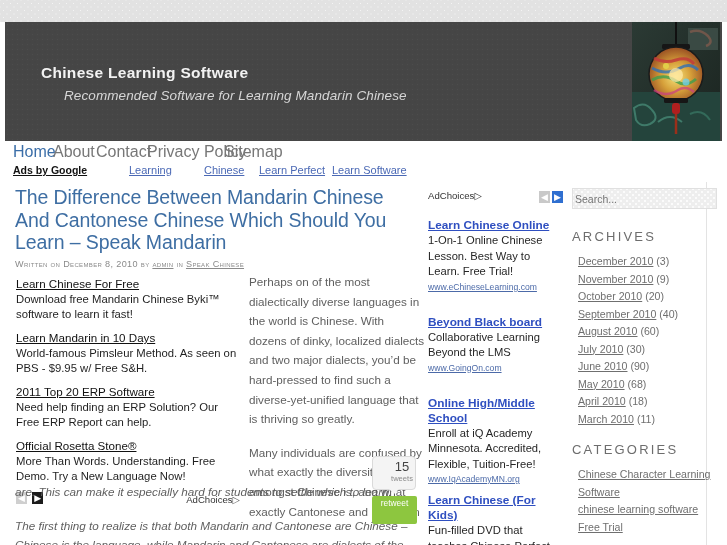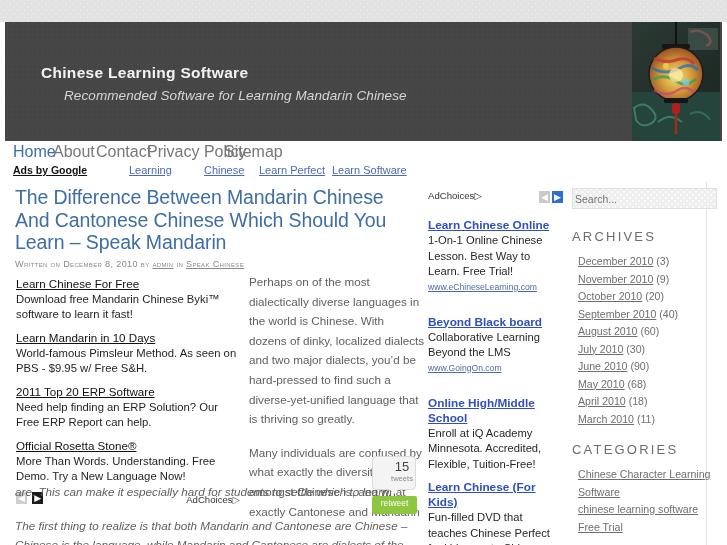--- a/index.html
+++ b/index.html
@@ -199,21 +199,21 @@
   }
   .tweet-count {
     display: block; font-size: 13px; color: #444;
     padding-top: 3px; line-height: 14px;
   }
   .tweet-label {
     display: block; font-size: 7.6px; color: #8b8b8b; line-height: 9px;
   }
   .retweet-btn {
     display: block; margin-top: 6px;
-    width: 45px; height: 18px;
+    width: 45px; height: 28px;
     background: #8dc63f;
     border-radius: 2px;
     color: #ffffff;
     font-size: 8.4px;
     text-align: center;
     line-height: 14px;
     text-decoration: none;
   }
 
   
@@ -427,20 +427,21 @@
 
     <div class="mid-ad" style="margin-top:22px">
       <a class="m-head" href="#">Beyond Black board</a>
       <span class="m-desc">Collaborative Learning Beyond the LMS</span>
       <a class="m-url" href="#">www.GoingOn.com</a>
     </div>
 
     <div class="mid-ad" style="margin-top:22px">
       <a class="m-head" href="#">Online High/Middle School</a>
       <span class="m-desc">Enroll at iQ Academy Minnesota. Accredited, Flexible, Tuition-Free!</span>
+      <a class="m-url" href="#">www.IqAcademyMN.org</a>
     </div>
 
     <div class="mid-ad" style="margin-top:8px">
       <a class="m-head" href="#">Learn Chinese (For Kids)</a>
       <span class="m-desc">Fun-filled DVD that teaches Chinese Perfect for kids new to Chinese</span>
     </div>
   </div>
 
   <div class="col-sidebar">
     <input class="search-box" type="text" placeholder="Search..." style="">

